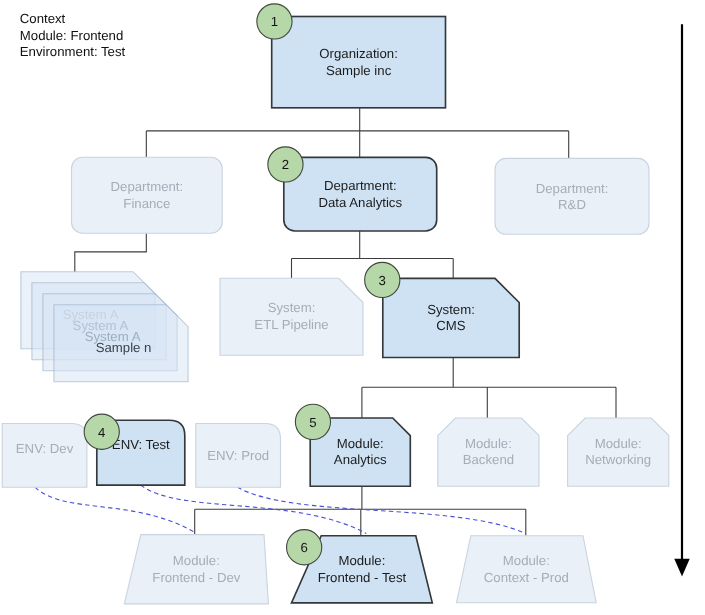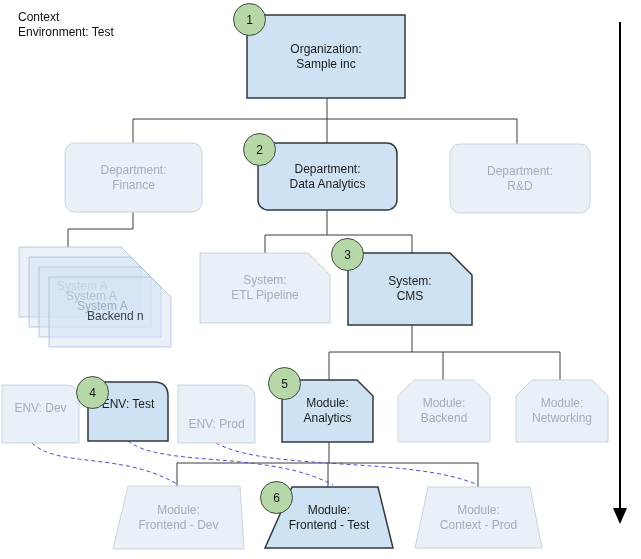--- a/index.html
+++ b/index.html
@@ -68,20 +68,21 @@
     <path d="M398 396 L414 380 H474 L490 396 V442 H398 Z" fill="#e9f0f8" stroke="#c9d4de"></path>
     <path d="M516 396 L532 380 H592 L608 396 V442 H516 Z" fill="#e9f0f8" stroke="#c9d4de"></path>
 
     <path d="M128 486 L240 486 L244 549 L113 549 Z" fill="#e9f0f8" stroke="#c9d4de"></path>
     <path d="M292 487 L378 487 L393 548 L265 548 Z" fill="#cfe2f3" stroke="#33383c" stroke-width="1.5"></path>
     <path d="M428 487 L530 487 L542 548 L415 548 Z" fill="#e9f0f8" stroke="#c9d4de"></path>
   </svg>
 
   <div class="ctx">
     <div>Context</div>
+    <div>Module: Frontend</div>
     <div>Environment: Test</div>
   </div>
 
   <div class="label" style="left:247px;top:15px;width:158px;height:83px">
     <span>Organization:</span>
     <span>Sample inc</span>
   </div>
 
   <div class="label faded" style="left:65px;top:143px;width:137px;height:69px">
     <span>Department:</span>
@@ -92,38 +93,38 @@
     <span>Data Analytics</span>
   </div>
   <div class="label faded" style="left:450px;top:144px;width:140px;height:69px">
     <span>Department:</span>
     <span>R&amp;D</span>
   </div>
 
   <div class="stack-line" style="left:57px;top:280px;color:#c7d2e0">System A</div>
   <div class="stack-line" style="left:66px;top:290px;color:#b3c1d2">System A</div>
   <div class="stack-line" style="left:77px;top:300px;color:#9caebf">System A</div>
-  <div class="stack-line" style="left:87px;top:310px;color:#39424b">Backend n</div>
+  <div class="stack-line" style="left:87px;top:310px;color:#39424b">Sample n</div>
 
   <div class="label faded" style="left:200px;top:253px;width:130px;height:70px">
     <span>System:</span>
     <span>ETL Pipeline</span>
   </div>
   <div class="label" style="left:348px;top:253px;width:124px;height:72px">
     <span>System:</span>
     <span>CMS</span>
   </div>
 
   <div class="label faded" style="left:2px;top:385px;width:77px;height:47px">
     <span>ENV: Dev</span>
   </div>
   <div class="label" style="left:88px;top:382px;width:80px;height:44px">
     <span>ENV: Test</span>
   </div>
-  <div class="label faded" style="left:178px;top:395px;width:77px;height:58px">
+  <div class="label faded" style="left:178px;top:385px;width:77px;height:58px">
     <span>ENV: Prod</span>
   </div>
 
   <div class="label" style="left:282px;top:380px;width:91px;height:62px">
     <span>Module:</span>
     <span>Analytics</span>
   </div>
   <div class="label faded" style="left:398px;top:380px;width:92px;height:62px">
     <span>Module:</span>
     <span>Backend</span>

